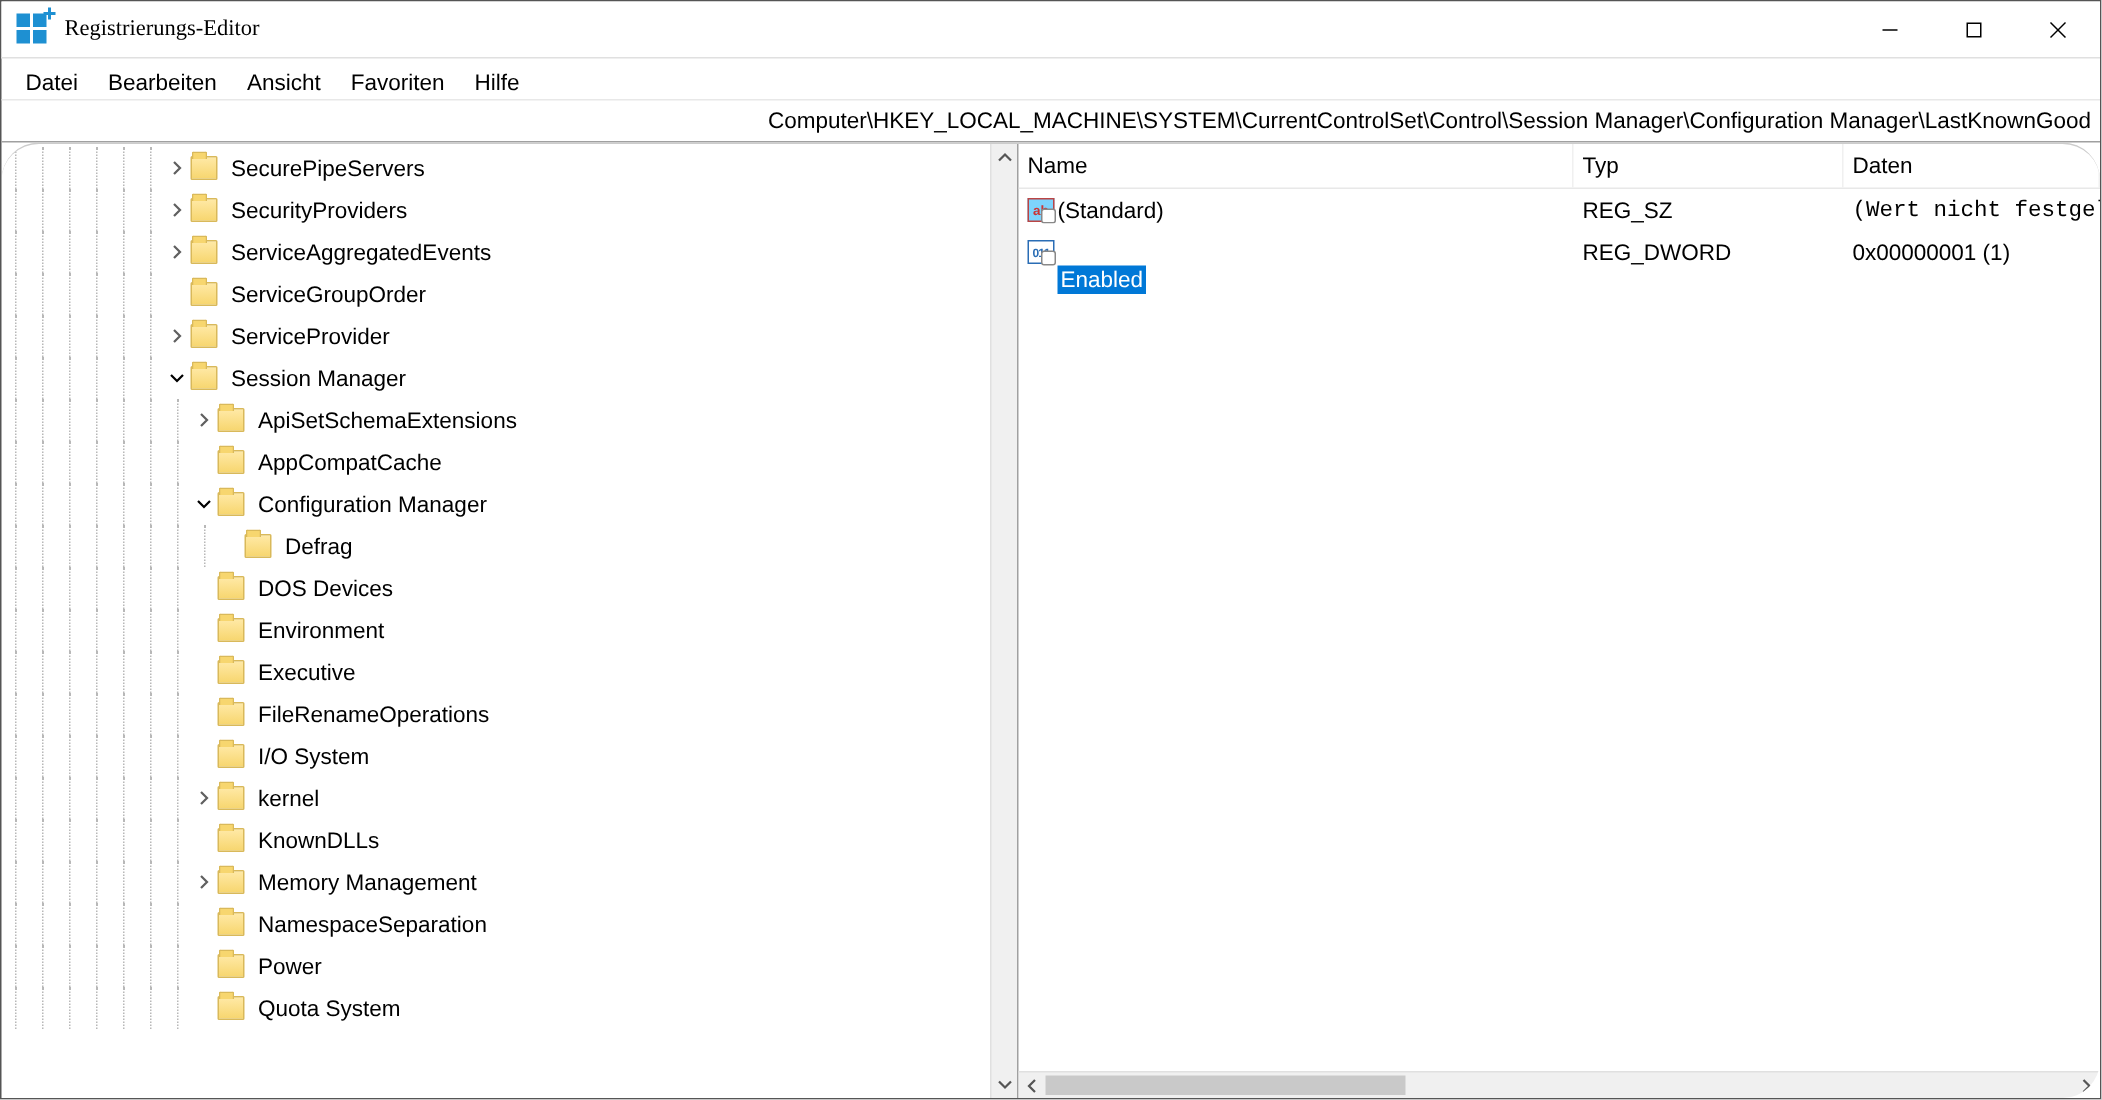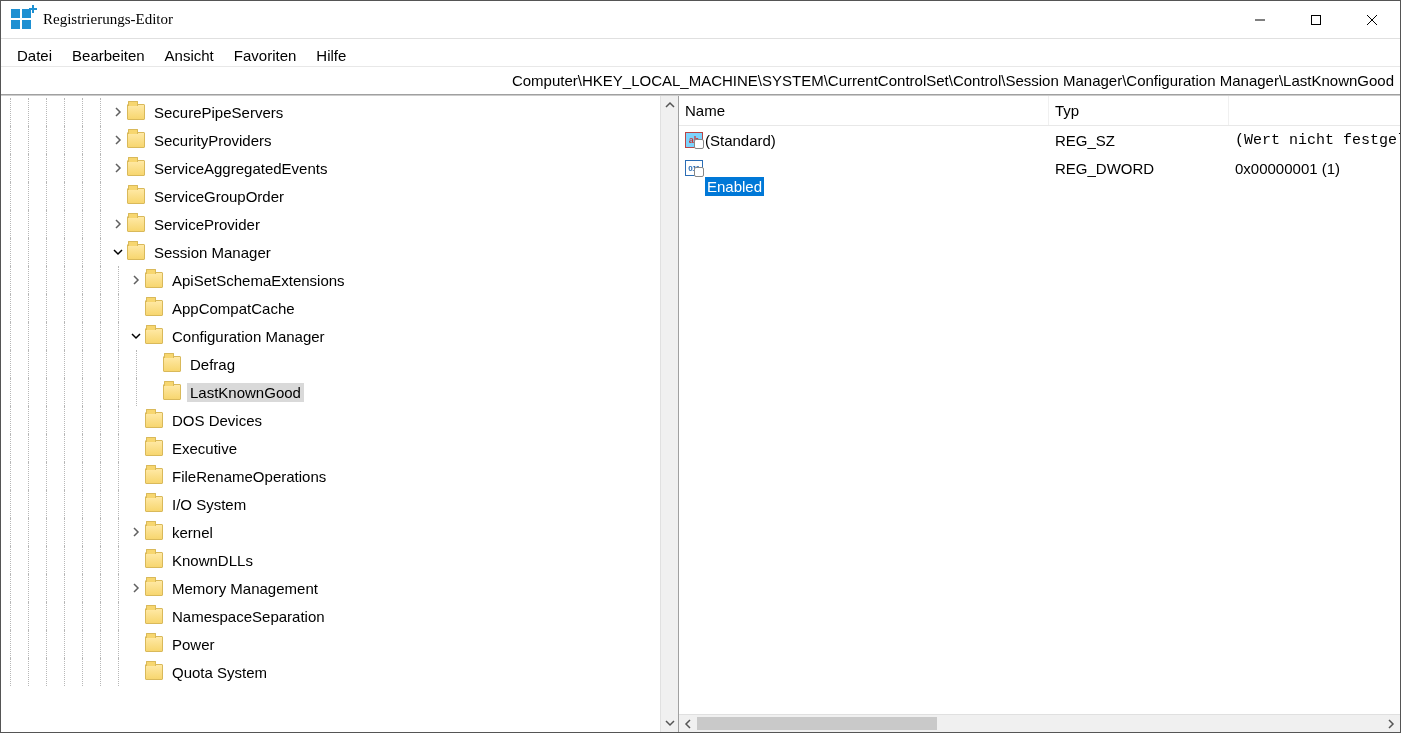--- a/index.html
+++ b/index.html
@@ -65,20 +65,21 @@
     overflow:hidden;
     justify-content:flex-end;
   }
 
   
   .main {
     flex:1;
     display:flex;
     overflow:hidden;
     border-top: 1px solid #ccc;
+    border-radius: 25px;
   }
   .tree-pane {
     width: 678px;
     border-right: 1px solid #a0a0a0;
     position:relative;
     overflow:hidden;
   }
   .tree-scroll {
     position:absolute; top:0; left:0; right:18px; bottom:0;
     overflow:hidden;
@@ -397,39 +398,38 @@
             </div>
             <div class="tree-row">
               <span class="indent-guides">
                 <span class="indent-unit"></span>
                 <span class="indent-unit"></span>
                 <span class="indent-unit"></span>
                 <span class="indent-unit"></span>
                 <span class="indent-unit"></span>
                 <span class="indent-unit"></span>
                 <span class="indent-unit"></span>
-                <span class="indent-unit"></span>
-              </span>
-              <span class="tw twist"></span>
-              <span class="folder-icon"></span>
-              <span class="node-label sel">LastKnownGood</span>
-            </div>
-            <div class="tree-row">
-              <span class="indent-guides">
-                <span class="indent-unit"></span>
-                <span class="indent-unit"></span>
-                <span class="indent-unit"></span>
-                <span class="indent-unit"></span>
-                <span class="indent-unit"></span>
-                <span class="indent-unit"></span>
-                <span class="indent-unit"></span>
               </span>
               <span class="tw twist"></span>
               <span class="folder-icon"></span>
               <span class="node-label">DOS Devices</span>
+            </div>
+            <div class="tree-row">
+              <span class="indent-guides">
+                <span class="indent-unit"></span>
+                <span class="indent-unit"></span>
+                <span class="indent-unit"></span>
+                <span class="indent-unit"></span>
+                <span class="indent-unit"></span>
+                <span class="indent-unit"></span>
+                <span class="indent-unit"></span>
+              </span>
+              <span class="tw twist"></span>
+              <span class="folder-icon"></span>
+              <span class="node-label">Environment</span>
             </div>
             <div class="tree-row">
               <span class="indent-guides">
                 <span class="indent-unit"></span>
                 <span class="indent-unit"></span>
                 <span class="indent-unit"></span>
                 <span class="indent-unit"></span>
                 <span class="indent-unit"></span>
                 <span class="indent-unit"></span>
                 <span class="indent-unit"></span>
@@ -574,20 +574,21 @@
               <polyline points="1,3 5,7 9,3" fill="none" stroke="#555" stroke-width="1.5"></polyline>
             </svg>
         </div>
       </div>
     </div>
 
     <div class="list-pane">
       <div class="list-header">
         <div class="hcell" style="width:370px">Name</div>
         <div class="hcell" style="width:180px">Typ</div>
+        <div class="hcell" style="flex:1">Daten</div>
       </div>
       <div class="list-body" id="list-body">
           <div class="list-row">
             <div class="cell" style="width: 370px; display: flex; align-items: center;">
               <span class="val-icon vi-ab">ab</span>
               <span>(Standard)</span>
             </div>
             <div class="cell" style="width: 180px;">REG_SZ</div>
             <div class="cell" style="flex: 1 1 0%; font-family: Liberation Mono, monospace;">(Wert nicht festgelegt)</div>
           </div>

